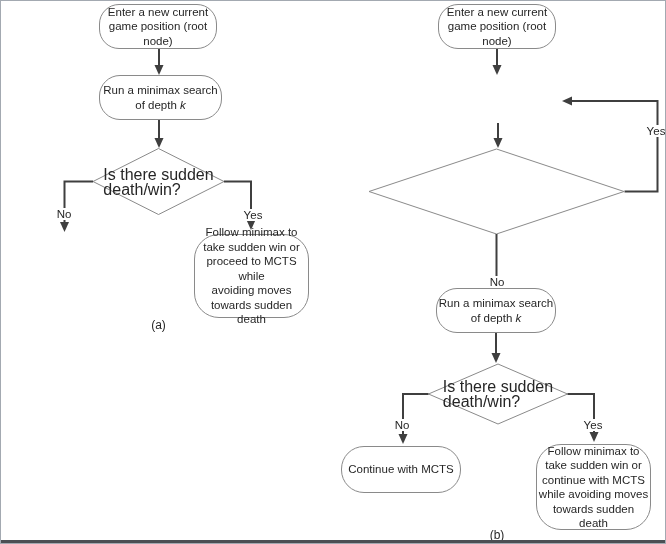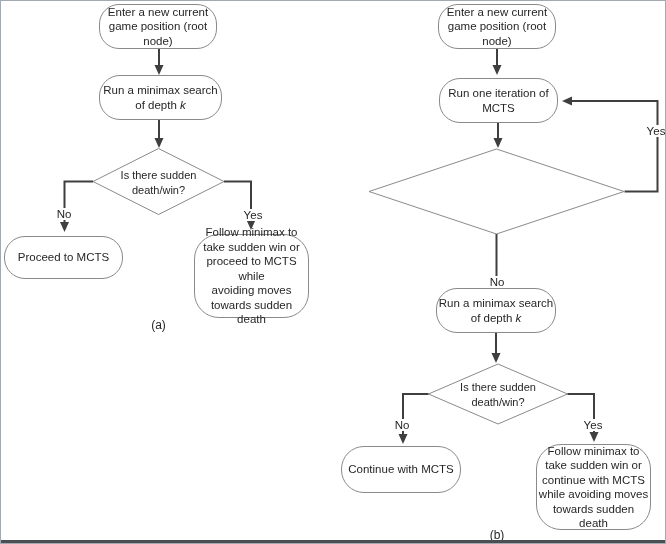--- a/index.html
+++ b/index.html
@@ -20,21 +20,21 @@
   .connector{fill:none;stroke:var(--connector);stroke-width:2;}
   .head{fill:var(--connector);stroke:none;}
   .node{
     position:absolute;box-sizing:border-box;background:#fff;
     border:1px solid var(--shape-outline);
     display:flex;align-items:center;justify-content:center;
     text-align:center;font-size:11.5px;line-height:14.5px;white-space:pre-line;
   }
   .dtext{
     position:absolute;transform:translate(-50%,-50%);
-    text-align:center;font-size:11px;line-height:14.5px;white-space:pre-line;
+    font-size:16px;line-height:14.5px;white-space:pre-line;
   }
   .blabel{
     position:absolute;transform:translate(-50%,-50%);
     font-size:11.5px;line-height:12px;background:#fff;padding:0 2px;margin-top:20px;
   }
   .caption{
     position:absolute;transform:translate(-50%,-50%);
     font-size:12px;
   }
   .bottom-rule{position:absolute;left:0;right:0;bottom:0;height:3px;background:var(--bottom-rule);}
@@ -95,44 +95,37 @@
     <span>Run a minimax search
 of depth <i>k</i></span>
   </div>
 
   <div class="dtext" style="left:157.5px;top:181px;">Is there sudden
 death/win?</div>
 
   <div class="blabel" style="left:63px;top:193px;">No</div>
   <div class="blabel" style="left:252px;top:194px;">Yes</div>
 
-  <div class="node" style="left:3px;top:235px;width:119px;height:43px;border-radius:21px;">
-    <span>Proceed to MCTS</span>
-  </div>
 
   <div class="node" style="left:193px;top:233px;width:115px;height:84px;border-radius:25px;">
     <span>Follow minimax to
 take sudden win or
 proceed to MCTS while
 avoiding moves
 towards sudden death</span>
   </div>
 
   <div class="caption" style="left:157.5px;top:324px;">(a)</div>
 
   <div class="node" style="left:437px;top:3px;width:118px;height:45px;border-radius:20px;">
     <span>Enter a new current
 game position (root
 node)</span>
   </div>
 
-  <div class="node" style="left:438px;top:77px;width:119px;height:45px;border-radius:21px;">
-    <span>Run one iteration of
-MCTS</span>
-  </div>
 
   <div class="blabel" style="left:655px;top:110px;">Yes</div>
 
 
   <div class="blabel" style="left:496px;top:261px;">No</div>
 
   <div class="node" style="left:435px;top:287px;width:120px;height:45px;border-radius:21px;">
     <span>Run a minimax search
 of depth <i>k</i></span>
   </div>

